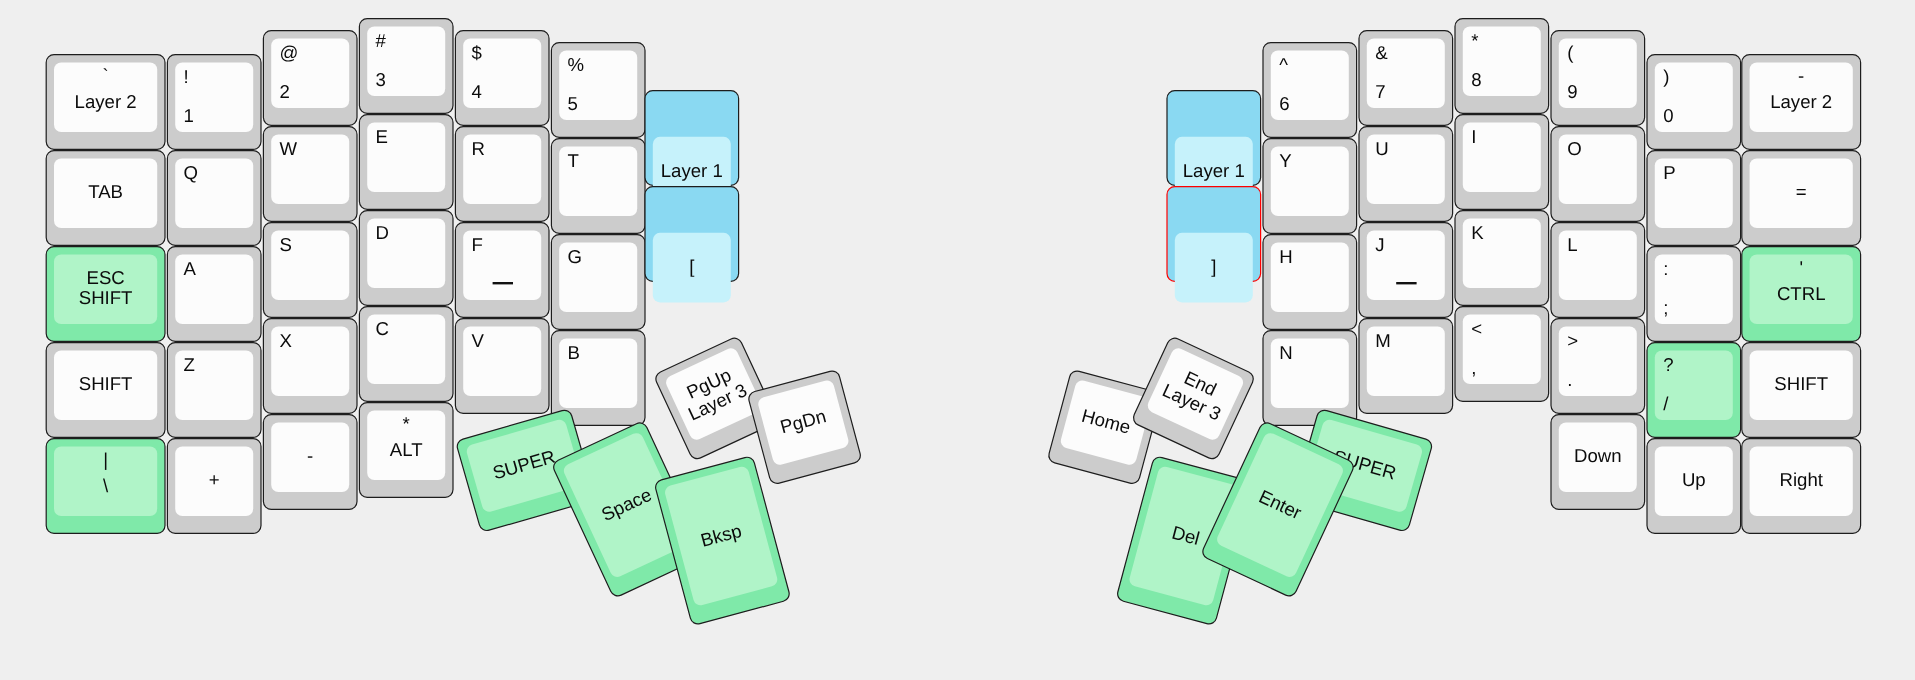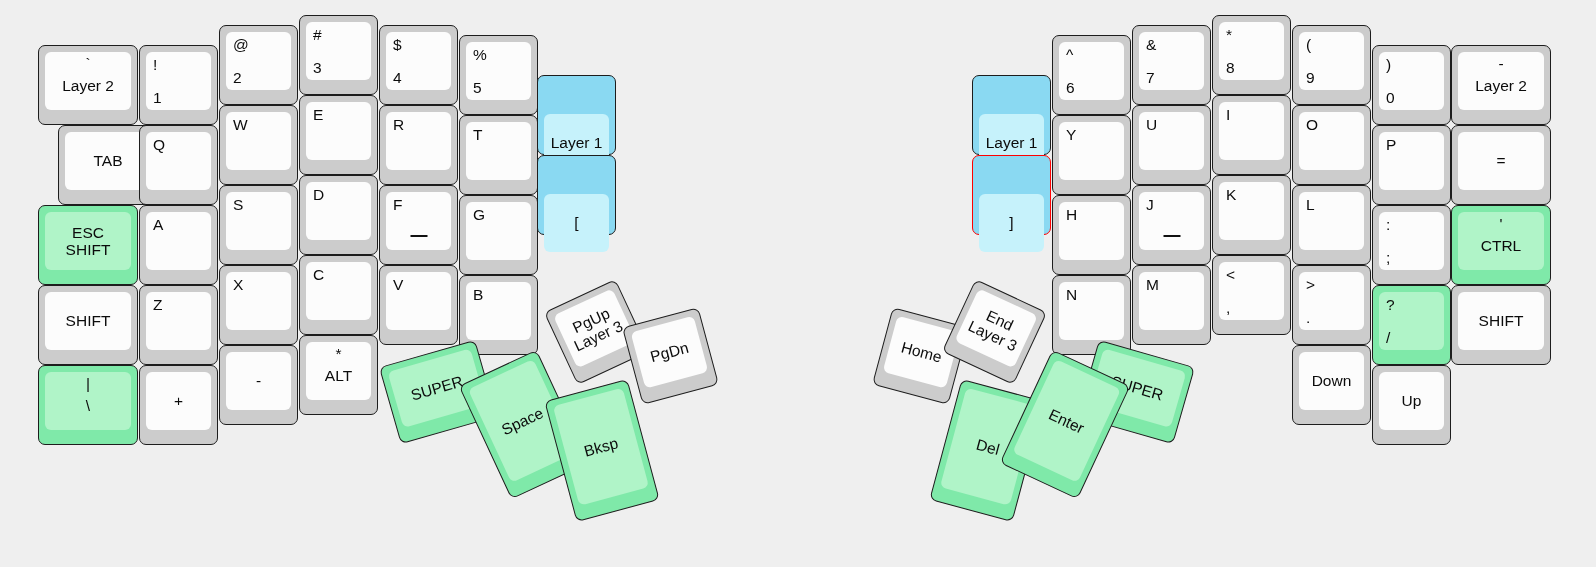--- a/index.html
+++ b/index.html
@@ -92,21 +92,21 @@
 </head>
 <body>
 
 <div id="kb-root">
     <div class="key k-white" style="left: 38px; top: 45px; width: 100px; height: 80px;">
       <div class="cap">
         <div class="legend lg-tc">`</div>
         <div class="legend lg-center" style="top: 58%;">Layer 2</div>
       </div>
     </div>
-    <div class="key k-white" style="left: 38px; top: 125px; width: 100px; height: 80px; margin-left: 20px;">
+    <div class="key k-white" style="left: 38px; top: 125px; width: 100px; height: 80px;">
       <div class="cap">
         <div class="legend lg-center">TAB</div>
       </div>
     </div>
     <div class="key k-green" style="left: 38px; top: 205px; width: 100px; height: 80px;">
       <div class="cap">
         <div class="legend lg-center">ESC
 SHIFT</div>
       </div>
     </div>
@@ -398,20 +398,25 @@
       <div class="cap">
         <div class="legend lg-tc">'</div>
         <div class="legend lg-center" style="top: 58%;">CTRL</div>
       </div>
     </div>
     <div class="key k-white" style="left: 1451px; top: 285px; width: 100px; height: 80px;">
       <div class="cap">
         <div class="legend lg-center">SHIFT</div>
       </div>
     </div>
+    <div class="key k-white" style="left: 1451px; top: 365px; width: 100px; height: 80px;">
+      <div class="cap">
+        <div class="legend lg-center">Right</div>
+      </div>
+    </div>
     <div class="key k-green" style="left: 388px; top: 352px; width: 100px; height: 80px; transform: rotate(-16deg); transform-origin: 50% 50%;">
       <div class="cap">
         <div class="legend lg-center">SUPER</div>
       </div>
     </div>
     <div class="key k-white" style="left: 557px; top: 292px; width: 79px; height: 80px; transform: rotate(-25deg); transform-origin: 50% 50%;">
       <div class="cap">
         <div class="legend lg-center">PgUp
 Layer 3</div>
       </div>

